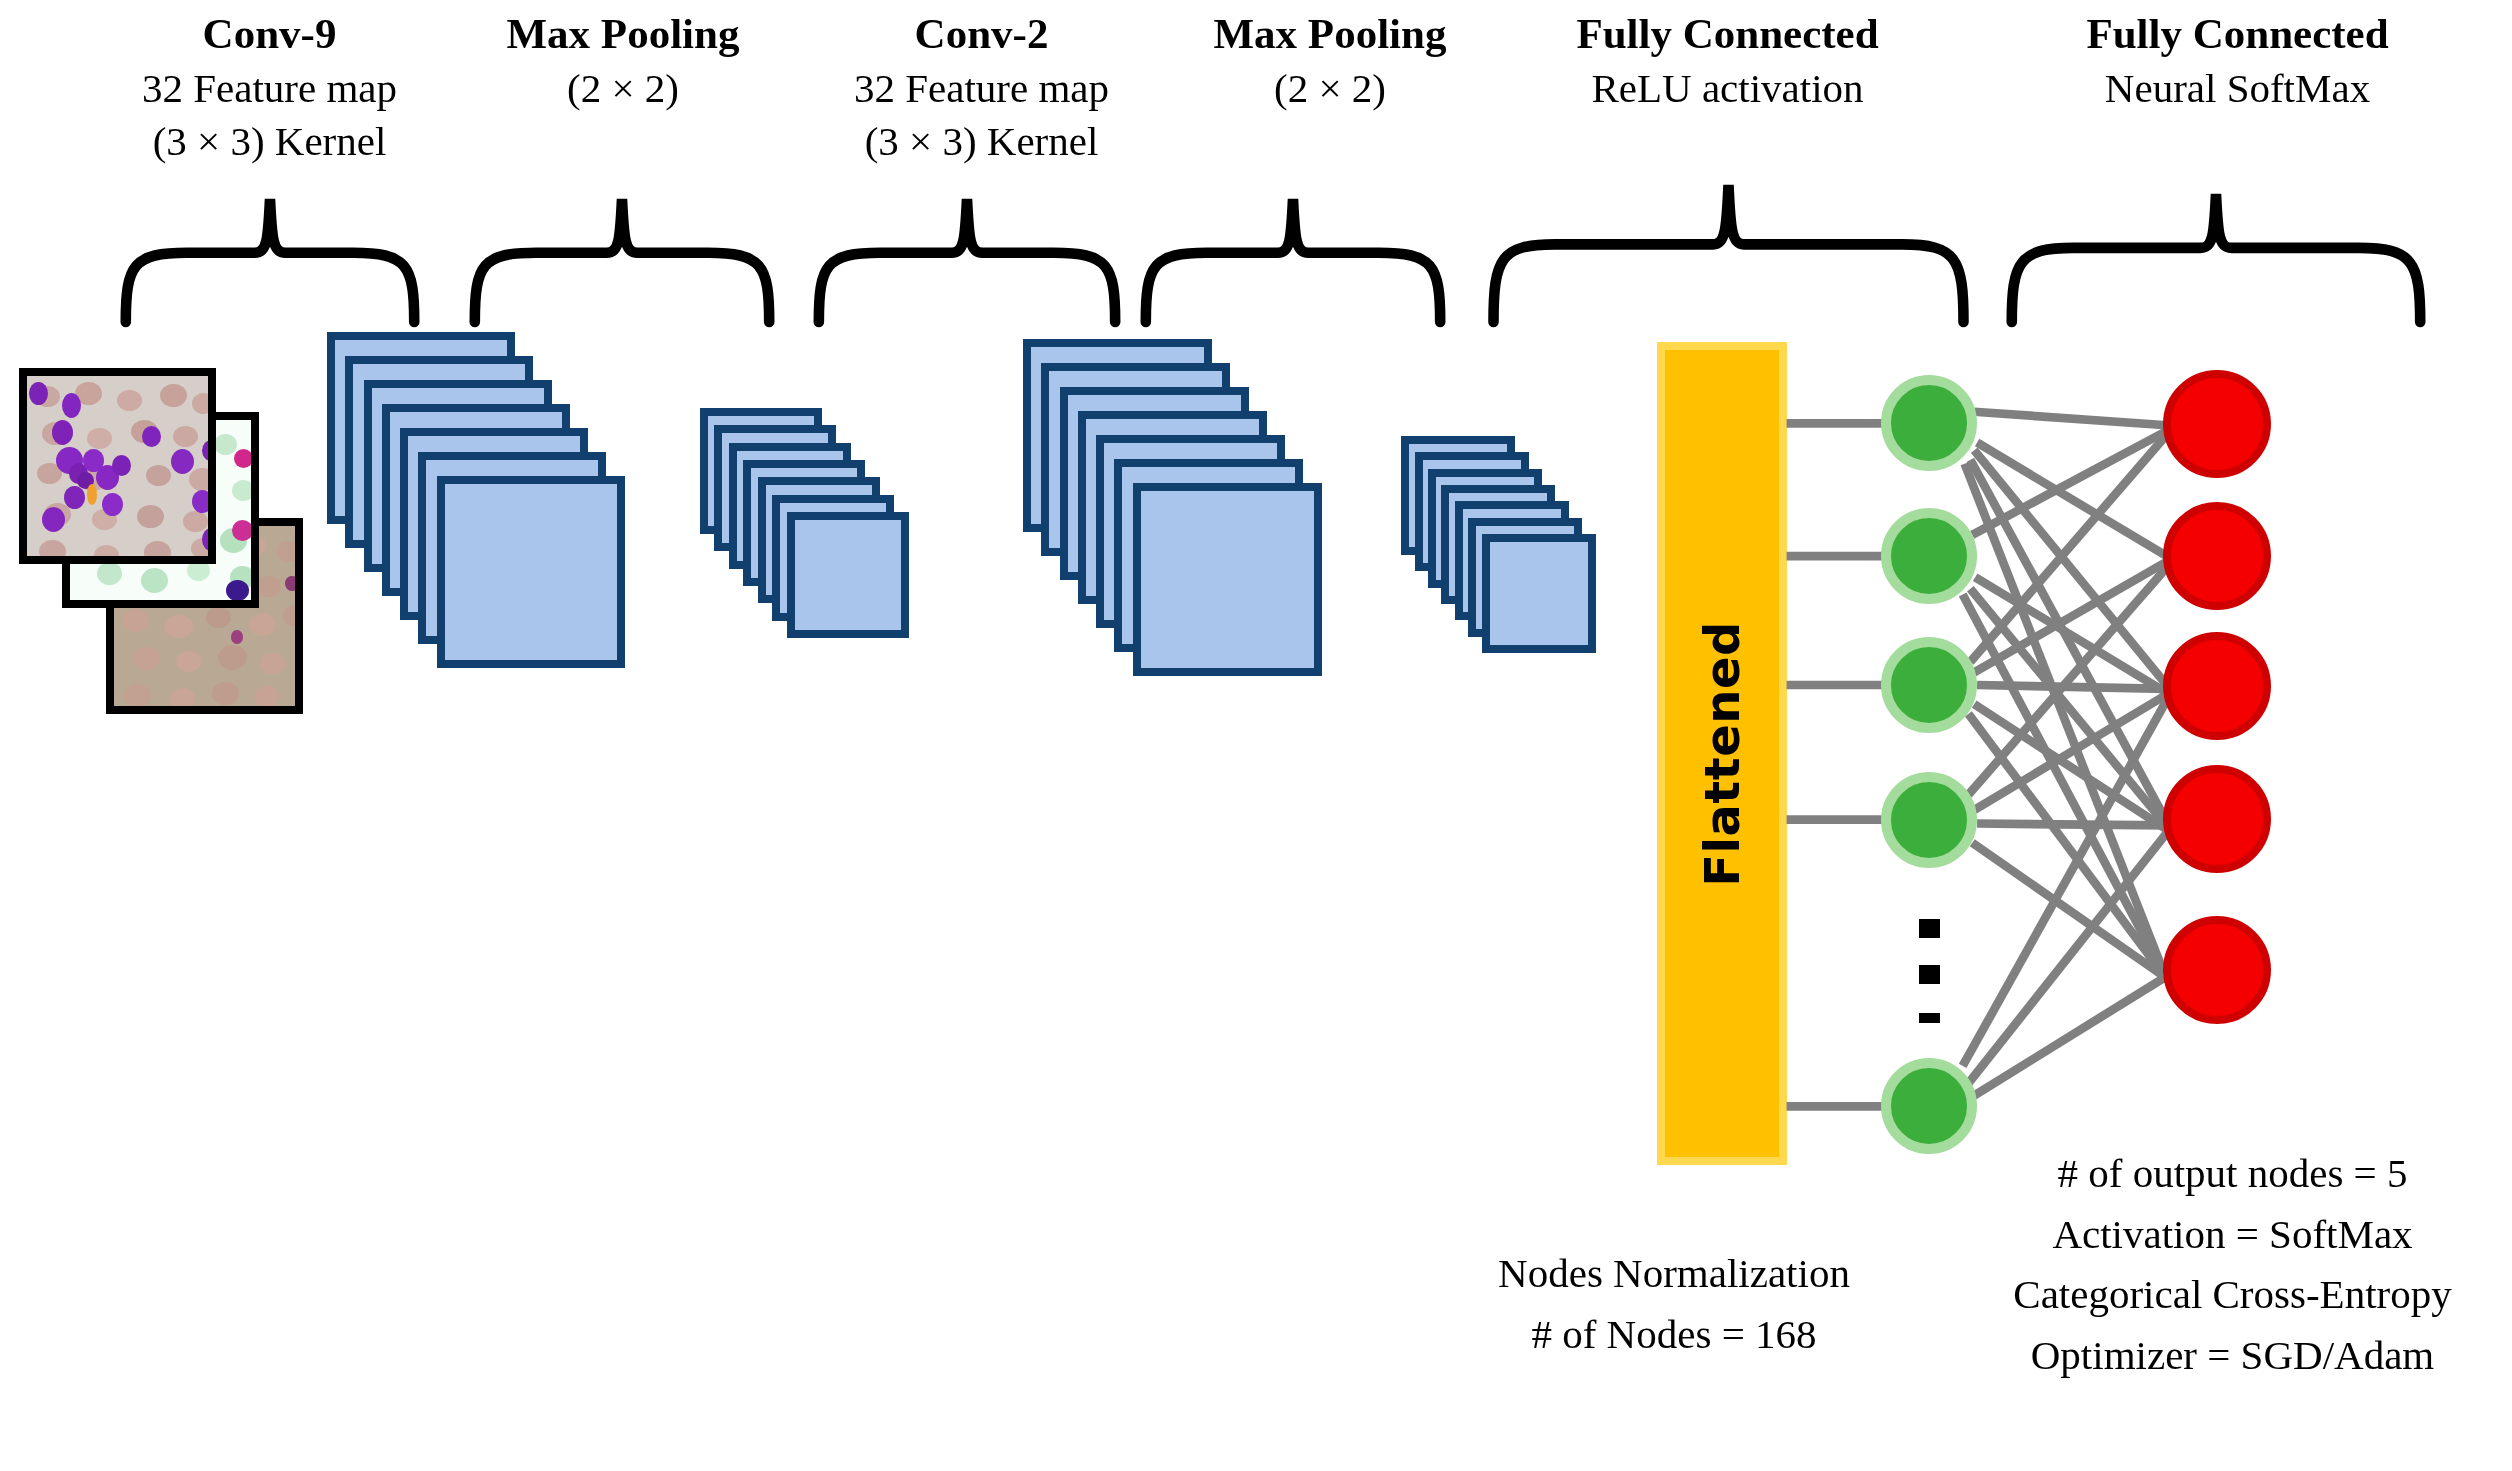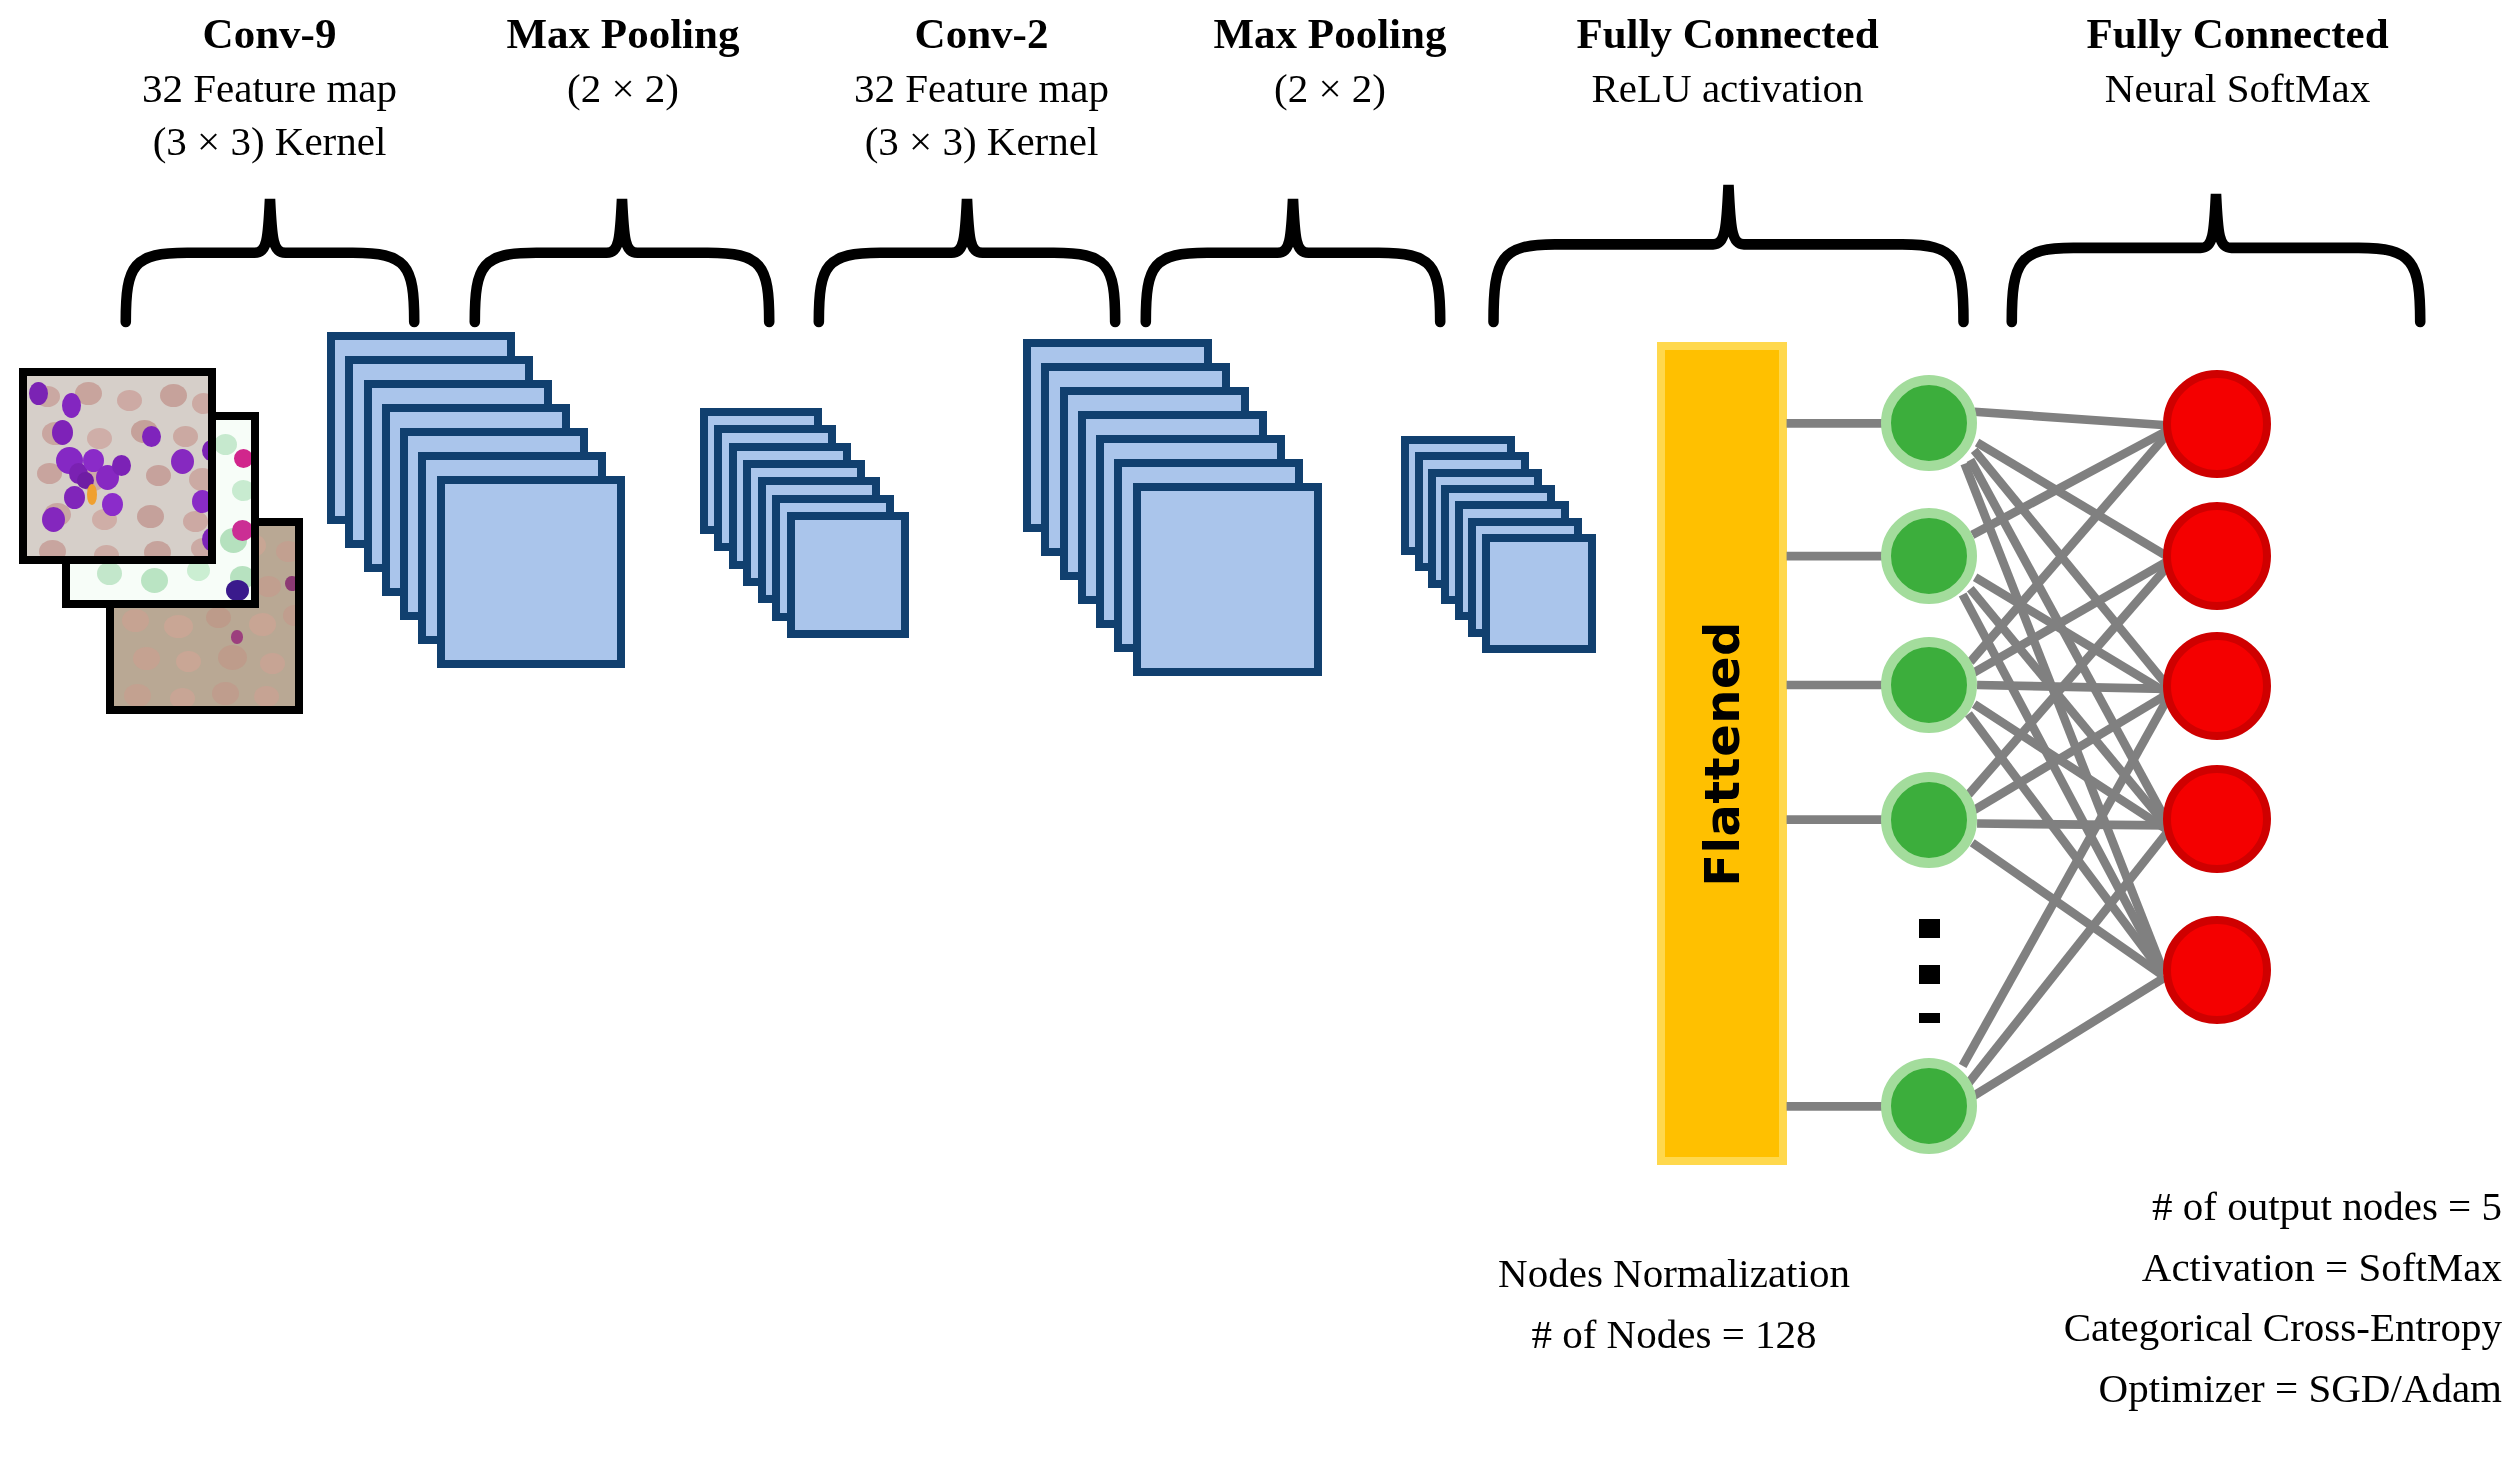--- a/index.html
+++ b/index.html
@@ -313,24 +313,24 @@
   <div class="dotmark" style="left:1919px;top:1013px;width:21px;height:9.6px;"></div>
 
   <div class="node red" style="left:2163px;top:370px; width:108px;height:108px;"></div>
   <div class="node red" style="left:2163px;top:502px; width:108px;height:108px;"></div>
   <div class="node red" style="left:2163px;top:632px; width:108px;height:108px;"></div>
   <div class="node red" style="left:2163px;top:765px; width:108px;height:108px;"></div>
   <div class="node red" style="left:2163px;top:916px; width:108px;height:108px;"></div>
 
   <div class="notes" style="left:1472px;top:1243px;width:404px;">
     <div>Nodes Normalization</div>
-    <div># of Nodes = 128</div>
-  </div>
-
-  <div class="notes" style="left:1963px;top:1176px;width:539px;text-align:right;">
+    <div># of Nodes = 168</div>
+  </div>
+
+  <div class="notes" style="left:1963px;top:1143px;width:539px;">
     <div># of output nodes = 5</div>
     <div>Activation = SoftMax</div>
     <div>Categorical Cross-Entropy</div>
     <div>Optimizer = SGD/Adam</div>
   </div>
 
 </div>
 
 
 </body></html>

